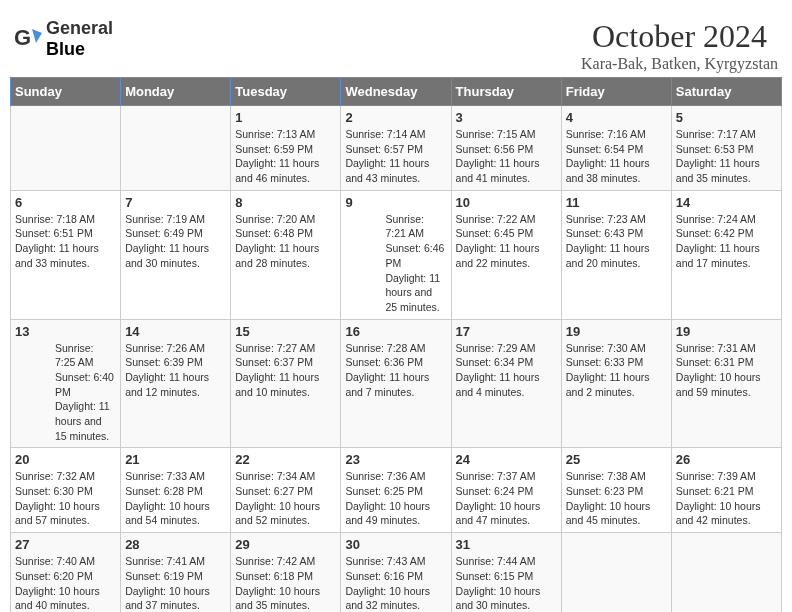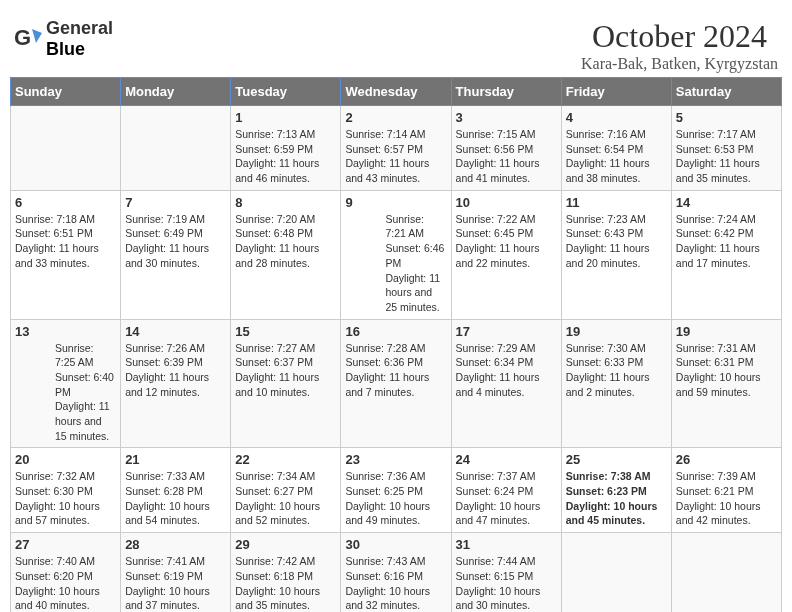--- a/index.html
+++ b/index.html
@@ -271,21 +271,21 @@
 Daylight: 10 hours and 49 minutes.</div>
         </td>
         <td>
           <span class="day-num">24</span>
           <div class="day-info" style="white-space: pre-line;">Sunrise: 7:37 AM
 Sunset: 6:24 PM
 Daylight: 10 hours and 47 minutes.</div>
         </td>
         <td>
           <span class="day-num">25</span>
-          <div class="day-info" style="white-space: pre-line; font-weight: bold;">Sunrise: 7:38 AM
+          <div class="day-info" style="white-space: pre-line;">Sunrise: 7:38 AM
 Sunset: 6:23 PM
 Daylight: 10 hours and 45 minutes.</div>
         </td>
         <td>
           <span class="day-num">26</span>
           <div class="day-info" style="white-space: pre-line;">Sunrise: 7:39 AM
 Sunset: 6:21 PM
 Daylight: 10 hours and 42 minutes.</div>
         </td>
       </tr>

